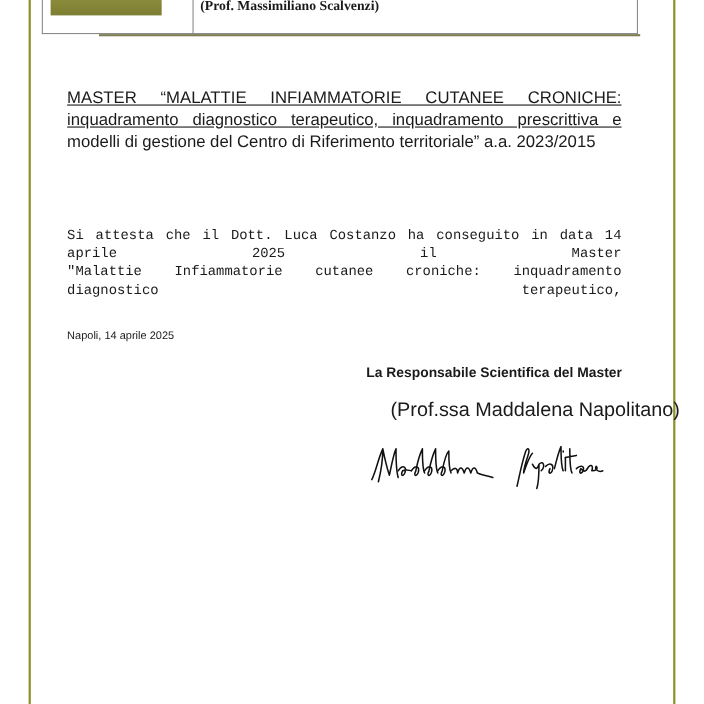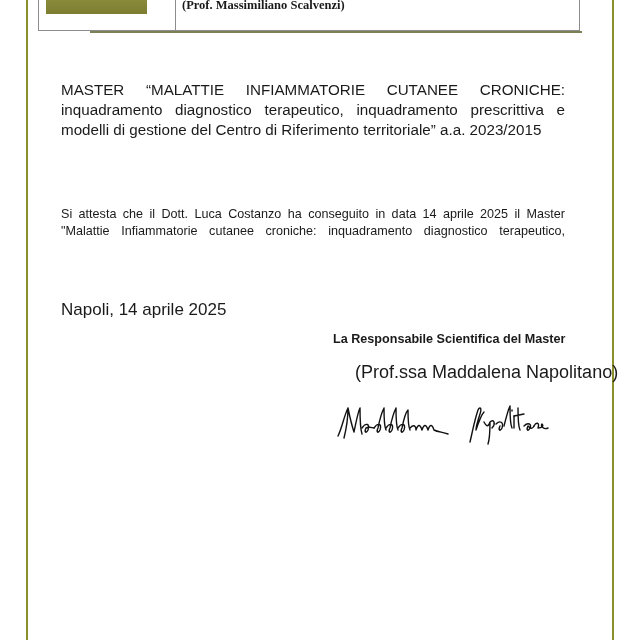--- a/index.html
+++ b/index.html
@@ -84,43 +84,45 @@
       line-height: 20px;
       text-align: justify;
       text-align-last: left;
     }
     .title-line {
       display: block;
     }
     .title-line.justify {
       text-align: justify;
       text-align-last: justify;
+      text-decoration: underline;
     }
     .body-block {
       position: absolute;
       left: 61px;
       top: 206px;
       width: 504px;
       font-size: 12.6px;
       line-height: 16.5px;
     }
     .body-line {
       display: block;
       white-space: nowrap;
+      font-family: Liberation Mono, monospace;
     }
     .body-line.justify {
       text-align: justify;
       text-align-last: justify;
       white-space: normal;
     }
     .place-date {
       position: absolute;
       left: 61px;
       top: 300px;
-      font-size: 17px;
+      font-size: 10px;
     }
     .sign-role {
       position: absolute;
       left: 333px;
       top: 332px;
       font-size: 12.6px;
       white-space: nowrap;
       font-weight: bold;
     }
     .sign-name {

